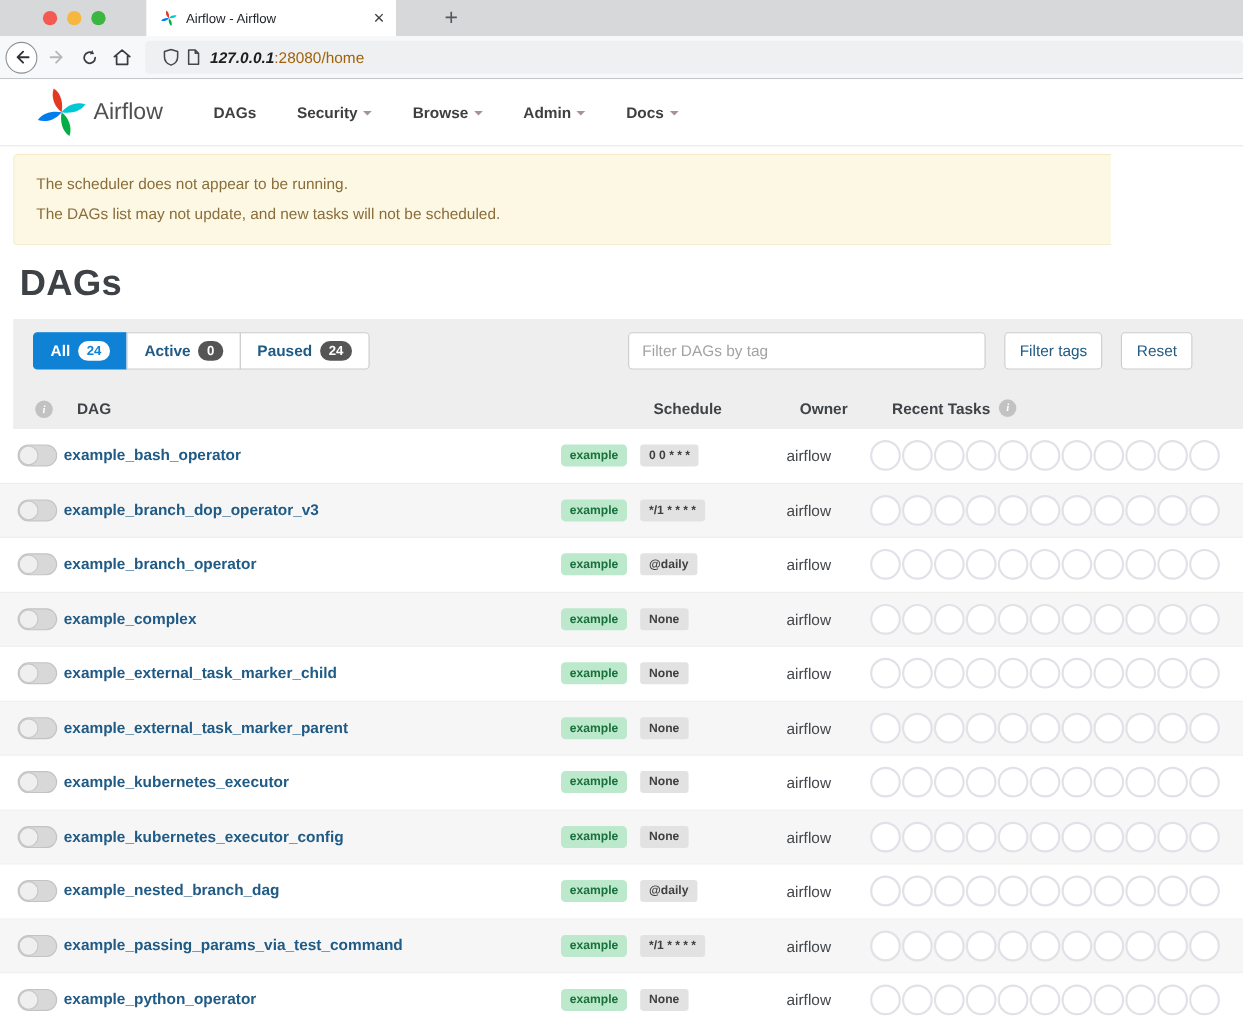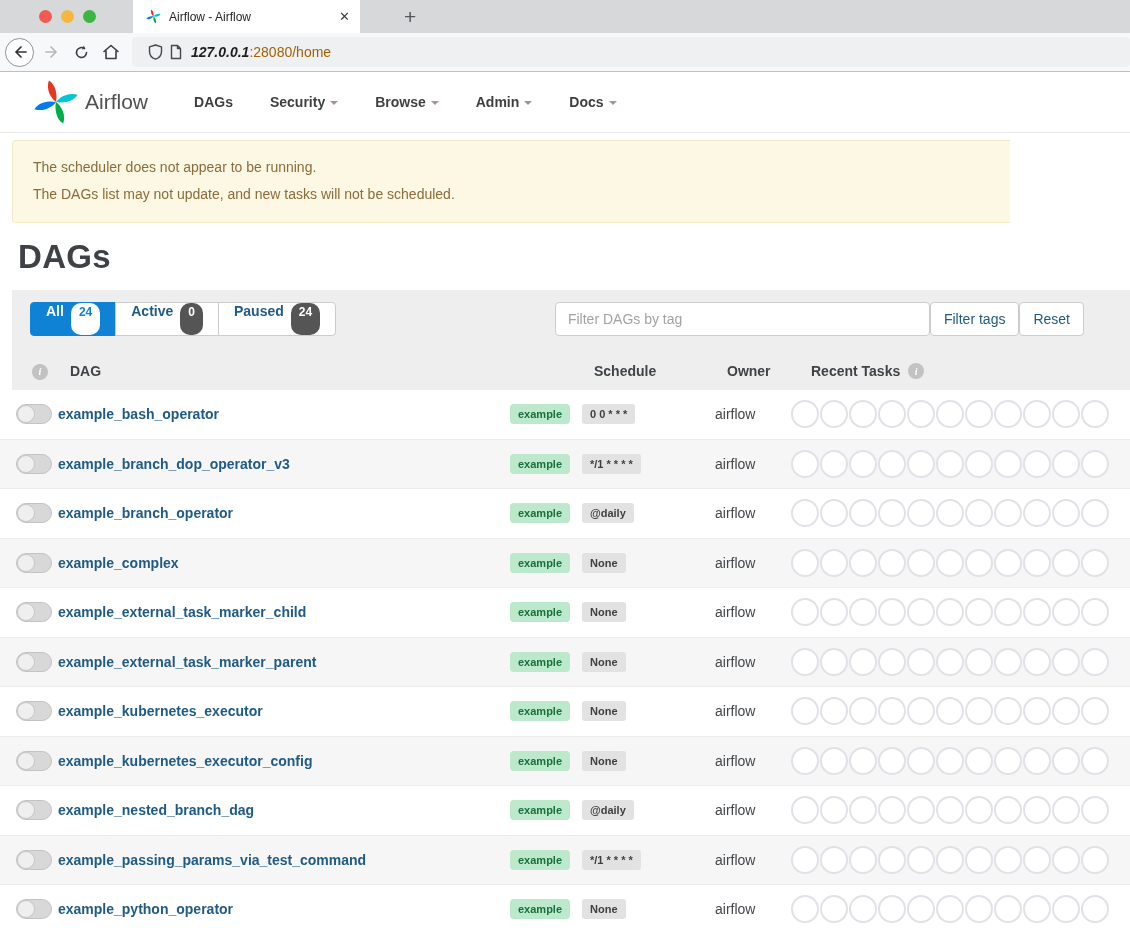--- a/index.html
+++ b/index.html
@@ -45,34 +45,34 @@
     border-right:none; border-radius:4px 0 0 4px; padding:13px 20px 15px; }
   .alert p { font-size:14px; color:#8a6d3b; line-height:1.9; }
 
   
   h2.page-title { font-size:33px; font-weight:700; color:#3e4247; margin:15px 0 14px 18px; letter-spacing:.3px; }
 
   
   .panel { margin-left:12px; width:1118px; background:#eeeeee; padding-top:12px; }
   .filter-row { display:flex; align-items:center; padding:0 46px 0 18px; height:34px; }
   .btn-group { display:flex; }
-  .ftab { height:34px; display:flex; gap:7px; padding:0 15px;
+  .ftab { height:34px; display:flex; align-items:center; gap:7px; padding:0 15px;
     background:#fff; border:1px solid #ccc; font-size:14px; font-weight:700;
     color:#205b86; cursor:pointer; }
   .ftab + .ftab { margin-left:-1px; }
   .ftab:first-child { border-radius:4px 0 0 4px; }
   .ftab:last-child { border-radius:0 4px 4px 0; }
   .ftab.active { background:#0f82d6; border-color:#0f82d6; color:#fff; }
   .fbadge { border-radius:10px; padding:2px 8px; font-size:12px; font-weight:700; line-height:1.2; }
   .ftab.active .fbadge { background:#fff; color:#0f82d6; }
   .ftab:not(.active) .fbadge { background:#555; color:#fff; }
-  .tag-input { margin-left:auto; width:375px; height:34px; border:1px solid #ccc; border-radius:4px;
+  .tag-input { margin-left:auto; width:325px; height:34px; border:1px solid #ccc; border-radius:4px;
     padding:0 12px; font-size:14px; color:#333; background:#fff; outline:none; }
   .tag-input::placeholder { color:#a3a3a3; }
-  .fbtn { height:34px; margin-left:0; padding:0 13px; background:#fff; border:1px solid #ccc;
+  .fbtn { height:34px; margin-left:17px; padding:0 13px; background:#fff; border:1px solid #ccc;
     border-radius:4px; font-size:14px; color:#205b86; cursor:pointer; }
 
   .grid { display:grid; grid-template-columns:58px 452px 72px 133px 84px 1fr; align-items:center; }
   .table-header { margin-top:16px; height:38px; font-size:14px; font-weight:700; color:#3f4347; }
   .info-icon { width:16px; height:16px; border-radius:50%; background:#c2c2c2; color:#fff;
     font-size:10px; font-style:italic; font-family:"Liberation Serif",serif; font-weight:700;
     display:inline-flex; align-items:center; justify-content:center; flex:0 0 auto; }
   .hdr-toggle { margin-left:20px; }
   .hdr-recent { display:flex; align-items:flex-start; gap:8px; }
 

